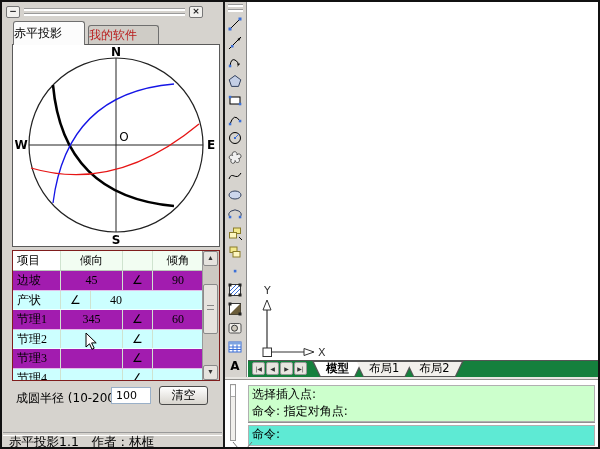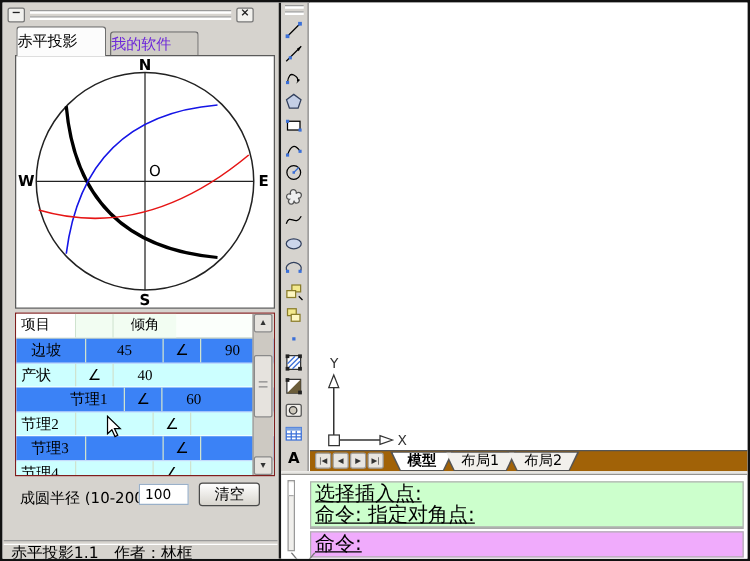--- a/index.html
+++ b/index.html
@@ -7,34 +7,34 @@
     background:#fff;font-family:"DejaVu Sans","Liberation Sans",sans-serif;overflow:hidden;color:#000;}
   
   #left-panel{position:absolute;left:0;top:0;width:221px;height:445px;background:#d6d3ce;border-right:2px solid #1a1a1a;}
   .p-titlebar{position:absolute;left:4px;top:3px;width:197px;height:13px;display:flex;align-items:center;gap:4px;}
   .tb-btn{width:14px;height:12px;box-sizing:border-box;border:1px solid #777;background:#f2f1ee;border-radius:2px;
     font-size:9px;line-height:9px;text-align:center;font-weight:bold;color:#222;}
   .tb-grip{flex:1;display:flex;flex-direction:column;gap:2px;}
   .tb-grip i{display:block;height:2px;background:#fff;border-top:1px solid #9a9a9a;}
   .tab{position:absolute;box-sizing:border-box;font-size:12px;border:1px solid #6f6f6f;border-bottom:none;border-radius:3px 3px 0 0;}
   .tab-active{left:11px;top:19px;width:72px;height:24px;background:#fcfcfc;line-height:22px;z-index:2;}
-  .tab-inactive{left:86px;top:23px;width:71px;height:20px;background:#cfccc6;line-height:18px;color:#6d28d9;}
+  .tab-inactive{left:86px;top:23px;width:71px;height:20px;background:#cfccc6;line-height:18px;color:#b91c1c;}
   #stereo-frame{position:absolute;left:10px;top:42px;width:208px;height:203px;box-sizing:border-box;background:#fff;border:1px solid #5a5a5a;}
   
   #dip-table{position:absolute;left:10px;top:248px;width:208px;height:131px;box-sizing:border-box;background:#fff;border:1px solid #7f1d1d;overflow:hidden;font-family:Liberation Serif, serif;}
   .thead{display:flex;height:19px;background:#fbfffb;border-bottom:1px solid #b8c8b8;}
   .thead .tc{font-size:11.5px;line-height:18px;background:#f2fdf2;}
   .thead .tc:first-child{background:#fff;}
   .trow{display:flex;height:18.5px;}
   .tc{box-sizing:border-box;border-right:1px solid #cfe3cf;font-size:12px;line-height:18px;overflow:hidden;white-space:nowrap;}
   .c-item{width:48px;padding-left:4px;}
   .c-dir{width:62px;text-align:center;}
   .c-ang{width:30px;text-align:center;}
   .c-dip{width:50px;text-align:center;border-right:none;}
-  .row-green{background:#3b82f6;justify-content:center;}
+  .row-green{background:#a21caf;}
   .row-cyan{background:#ccffff;}
   .trow{border-bottom:1px solid rgba(255,255,255,.7);}
   #tscroll{position:absolute;right:0;top:0;width:16px;height:129px;background:#cdc9c2;border-left:1px solid #9a9a9a;}
   .sbtn{position:absolute;left:0;width:15px;height:15px;box-sizing:border-box;background:#e6e3de;border:1px solid #8a8a8a;border-radius:2px;
     font-size:7px;line-height:13px;text-align:center;color:#333;}
   #sb-up{top:0;}
   #sb-dn{bottom:0;}
   #sb-thumb{position:absolute;left:0;top:33px;width:15px;height:50px;box-sizing:border-box;background:#e6e3de;border:1px solid #8a8a8a;border-radius:2px;}
   #sb-thumb .grip{margin:20px 3px 0 3px;border-top:1px solid #888;border-bottom:1px solid #888;height:3px;}
   
@@ -48,40 +48,40 @@
   #p-sep{position:absolute;left:1px;top:430px;width:219px;height:2px;border-top:1px solid #9a9a9a;border-bottom:1px solid #fff;}
   #status-text{position:absolute;left:7px;top:432px;font-size:12.5px;white-space:nowrap;}
   
   #toolbar{position:absolute;left:223px;top:0;width:22px;height:375px;background:#d6d3ce;border-right:1px solid #8a8a8a;box-sizing:border-box;}
   #toolbar .tb-grip2{margin:2px 3px 2px 3px;}
   #toolbar .tb-grip2 i{display:block;height:2px;background:#fff;border-top:1px solid #9a9a9a;margin-bottom:2px;}
   .ticon{width:20px;height:19px;display:flex;align-items:center;justify-content:center;}
   
   #draw-area{position:absolute;left:246px;top:0;width:350px;height:358px;background:#fff;}
   #ucs{position:absolute;left:250px;top:280px;}
-  #tabstrip{position:absolute;left:246px;top:358px;width:350px;height:17px;background:#a16207;border-top:1px solid #555;display:flex;align-items:flex-start;}
+  #tabstrip{position:absolute;left:246px;top:358px;width:350px;height:17px;background:#15803d;border-top:1px solid #555;display:flex;align-items:flex-start;}
   .navgrp{display:flex;margin:1px 2px 0 4px;}
   .navbtn{width:13px;height:13px;box-sizing:border-box;border:1px solid #999;border-radius:2px;background:#e8e5e0;
     font-size:6px;line-height:11px;text-align:center;color:#333;margin-right:1px;}
   .mtab{position:relative;height:16px;line-height:14px;padding:0 14px;margin-left:-8px;font-size:11.5px;}
   .mtab .lbl{position:relative;z-index:3;}
   .mtab::before{content:"";position:absolute;inset:0;background:#555;
     clip-path:polygon(0 0,100% 0,calc(100% - 8px) 100%,8px 100%);z-index:1;}
   .mtab::after{content:"";position:absolute;inset:0;background:#fff;
     clip-path:polygon(2px 1px,calc(100% - 2px) 1px,calc(100% - 8.7px) calc(100% - 1px),8.7px calc(100% - 1px));z-index:2;}
   .mtab.inactive::after{background:#f2f0ec;}
   .mtab.active{font-weight:bold;}
   
   #cmd{position:absolute;left:223px;top:375px;width:373px;height:70px;background:#fff;border-top:3px ridge #e8e6e2;box-sizing:border-box;}
   #cmd-scroll{position:absolute;left:5px;top:4px;width:6px;height:57px;box-sizing:border-box;border:1px solid #999;background:#f0efec;}
   #cmd-scroll .thumb{margin:1px 0 0 0;height:10px;background:#fff;border-bottom:1px solid #aaa;}
   #cmd-history{position:absolute;left:23px;top:5px;right:3px;height:35px;background:#ccffcc;border:1px solid #b0b0b0;}
-  .cmd-line{font-size:16px;line-height:17px;padding-left:3px;white-space:nowrap;text-decoration:underline;}
+  .cmd-line{font-size:12px;line-height:17px;padding-left:3px;white-space:nowrap;}
   #cmd-sep{position:absolute;left:23px;top:42px;right:3px;height:1px;background:#909090;}
-  #cmd-prompt{position:absolute;left:23px;top:45px;right:3px;height:19px;background:#f0abfc;border:1px solid #b0b0b0;}
+  #cmd-prompt{position:absolute;left:23px;top:45px;right:3px;height:19px;background:#5eead4;border:1px solid #b0b0b0;}
   #cmd-marks{position:absolute;left:6px;top:62px;}
   
   #mouse-cursor{position:absolute;left:83px;top:330px;z-index:20;}
 </style>
 </head>
 <body>
 
 <div id="screen">
 
   <div id="left-panel">
@@ -110,37 +110,39 @@
         <text x="103" y="199" text-anchor="middle" font-size="12" font-weight="bold">S</text>
         <text x="8" y="104" text-anchor="middle" font-size="12" font-weight="bold">W</text>
         <text x="198" y="104" text-anchor="middle" font-size="12" font-weight="bold">E</text>
         <text x="111" y="96" text-anchor="middle" font-size="12">O</text>
       </svg>
     </div>
 
     <div id="dip-table">
       <div class="thead">
         <div class="tc c-item">项目</div>
+        <div class="tc c-dir">倾向</div>
         <div class="tc c-ang"></div>
         <div class="tc c-dip">倾角</div>
       </div>
 
       <div class="trow row-green">
         <div class="tc c-item">边坡</div>
         <div class="tc c-dir">45</div>
         <div class="tc c-ang">∠</div>
         <div class="tc c-dip">90</div>
       </div>
       <div class="trow row-cyan">
         <div class="tc c-item">产状</div>
         <div class="tc c-ang">∠</div>
         <div class="tc c-dip">40</div>
       </div>
       <div class="trow row-green">
         <div class="tc c-item">节理1</div>
+        <div class="tc c-dir">345</div>
         <div class="tc c-ang">∠</div>
         <div class="tc c-dip">60</div>
       </div>
       <div class="trow row-cyan">
         <div class="tc c-item">节理2</div>
         <div class="tc c-dir"></div>
         <div class="tc c-ang">∠</div>
         <div class="tc c-dip"></div>
       </div>
       <div class="trow row-green">

